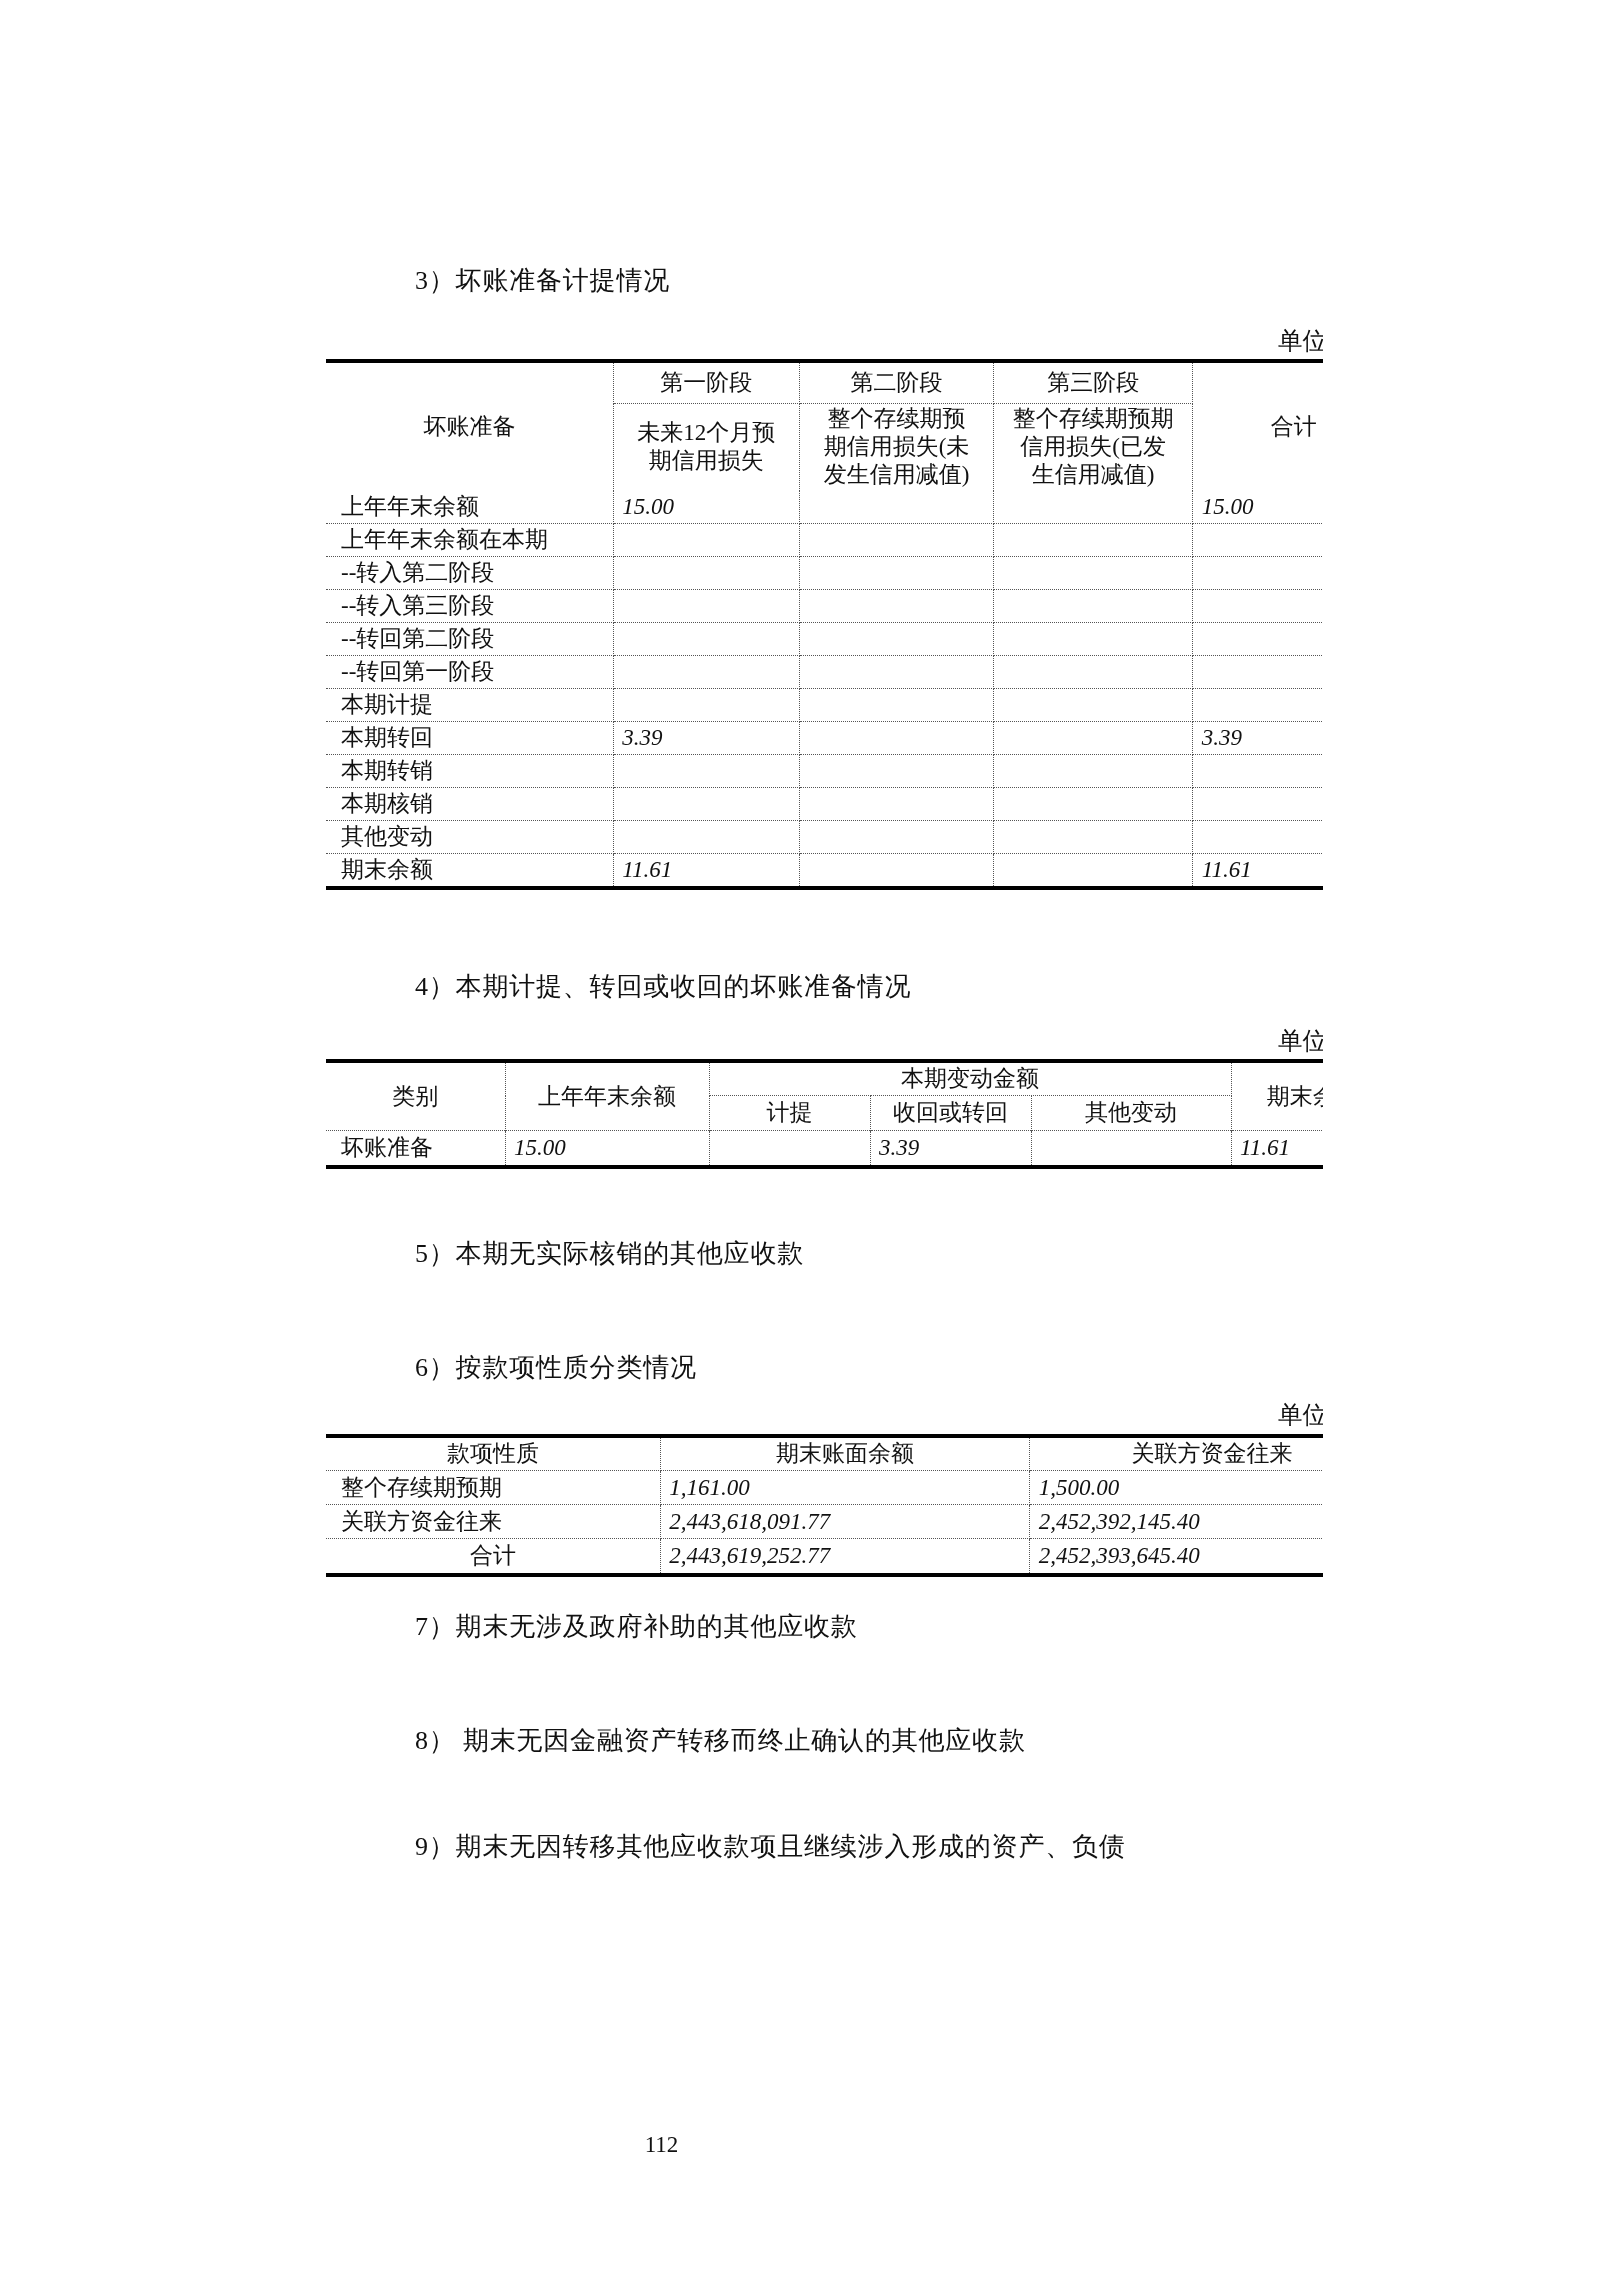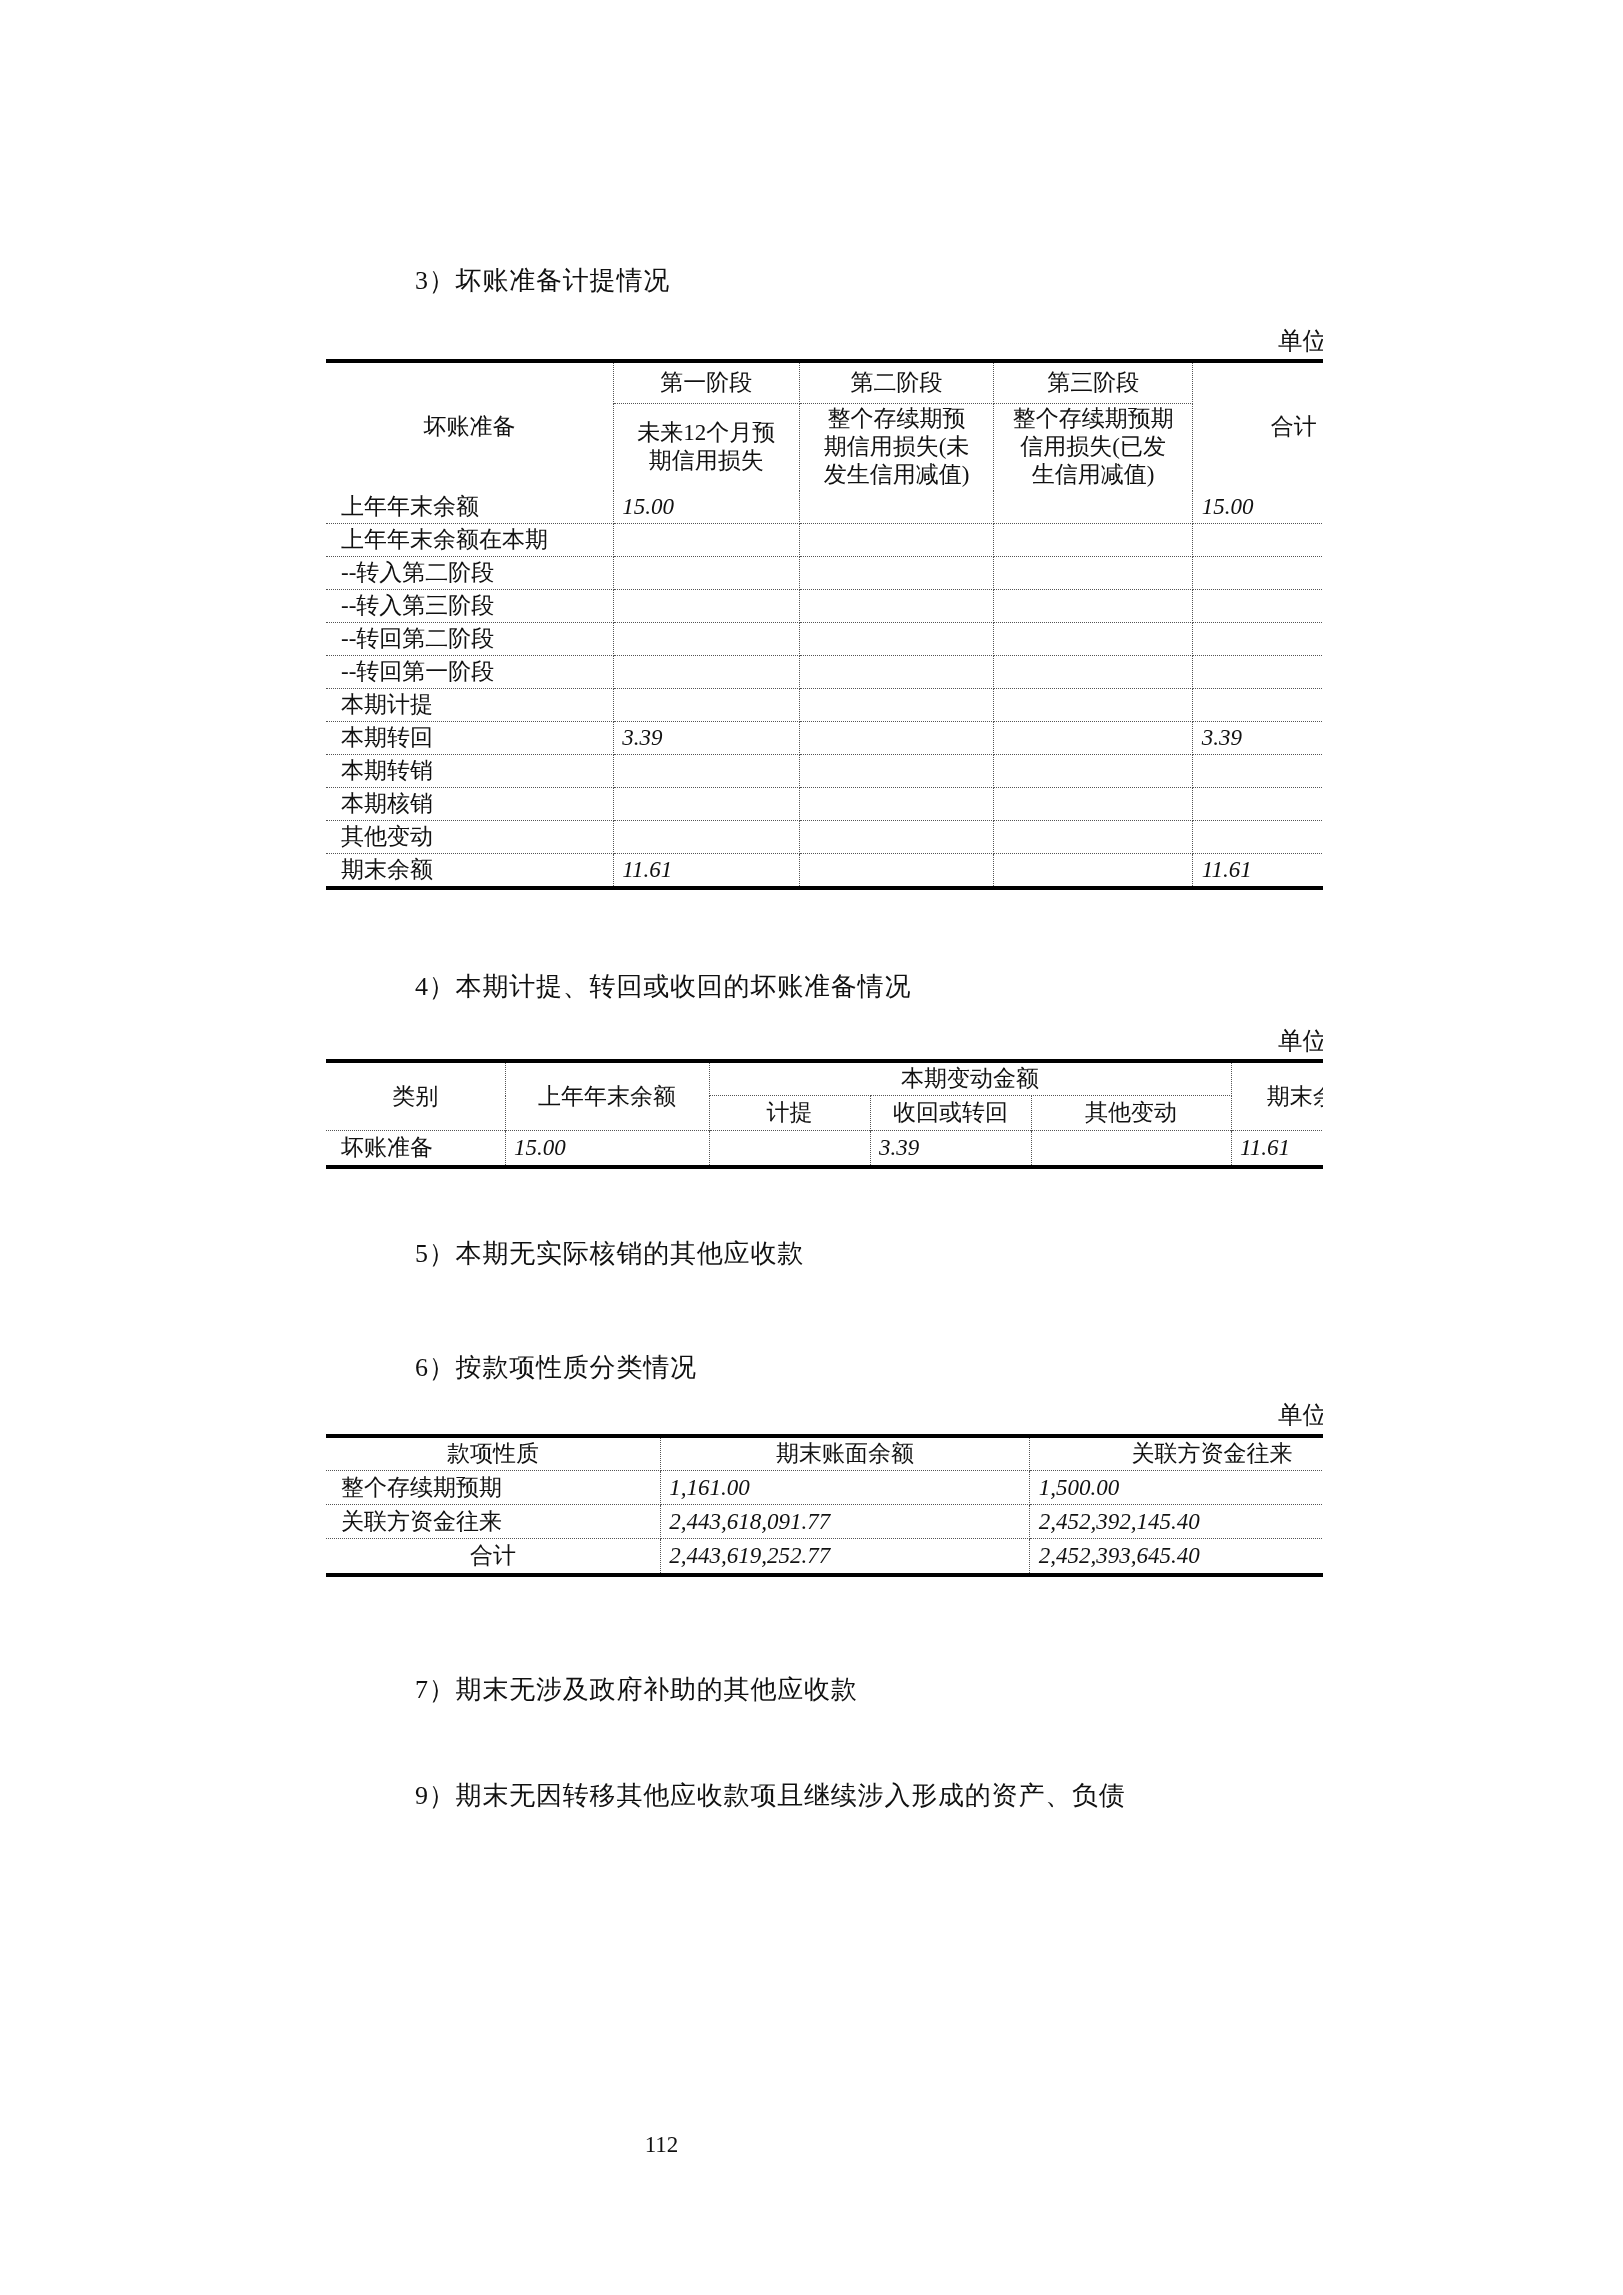--- a/index.html
+++ b/index.html
@@ -16,21 +16,21 @@
   .heading {
     font-size: 26px; line-height: 34px;
     margin-left: 89px;
     letter-spacing: 0.8px;
     white-space: nowrap;
   }
   .h3 { margin-top: 264px; }
   .h4 { margin-top: 80px; }
   .h5 { margin-top: 68px; }
   .h6 { margin-top: 80px; }
-  .h7 { margin-top: 96px; }
+  .h7 { margin-top: 33px; }
   .h8 { margin-top: 80px; }
   .h9 { margin-top: 72px; }
 
   .unit {
     font-size: 24.5px; line-height: 25px;
     text-align: right; padding-right: 12px;
   }
   .u1 { margin-top: 30px; }
   .u2 { margin-top: 24px; }
   .u3 { margin-top: 17px; }
@@ -264,18 +264,19 @@
         </tr>
         <tr class="rt">
           <td class="ctr dr">合计</td>
           <td class="num dr">2,443,619,252.77</td>
           <td class="num">2,452,393,645.40</td>
         </tr>
       </tbody>
     </table>
 
     <div class="heading h7">7）期末无涉及政府补助的其他应收款</div>
+    <div class="heading h8">8） 期末无因金融资产转移而终止确认的其他应收款</div>
     <div class="heading h9">9）期末无因转移其他应收款项且继续涉入形成的资产、负债</div>
   </div>
 
   <div class="footer">112</div>
 </div>
 
 
 </body></html>

